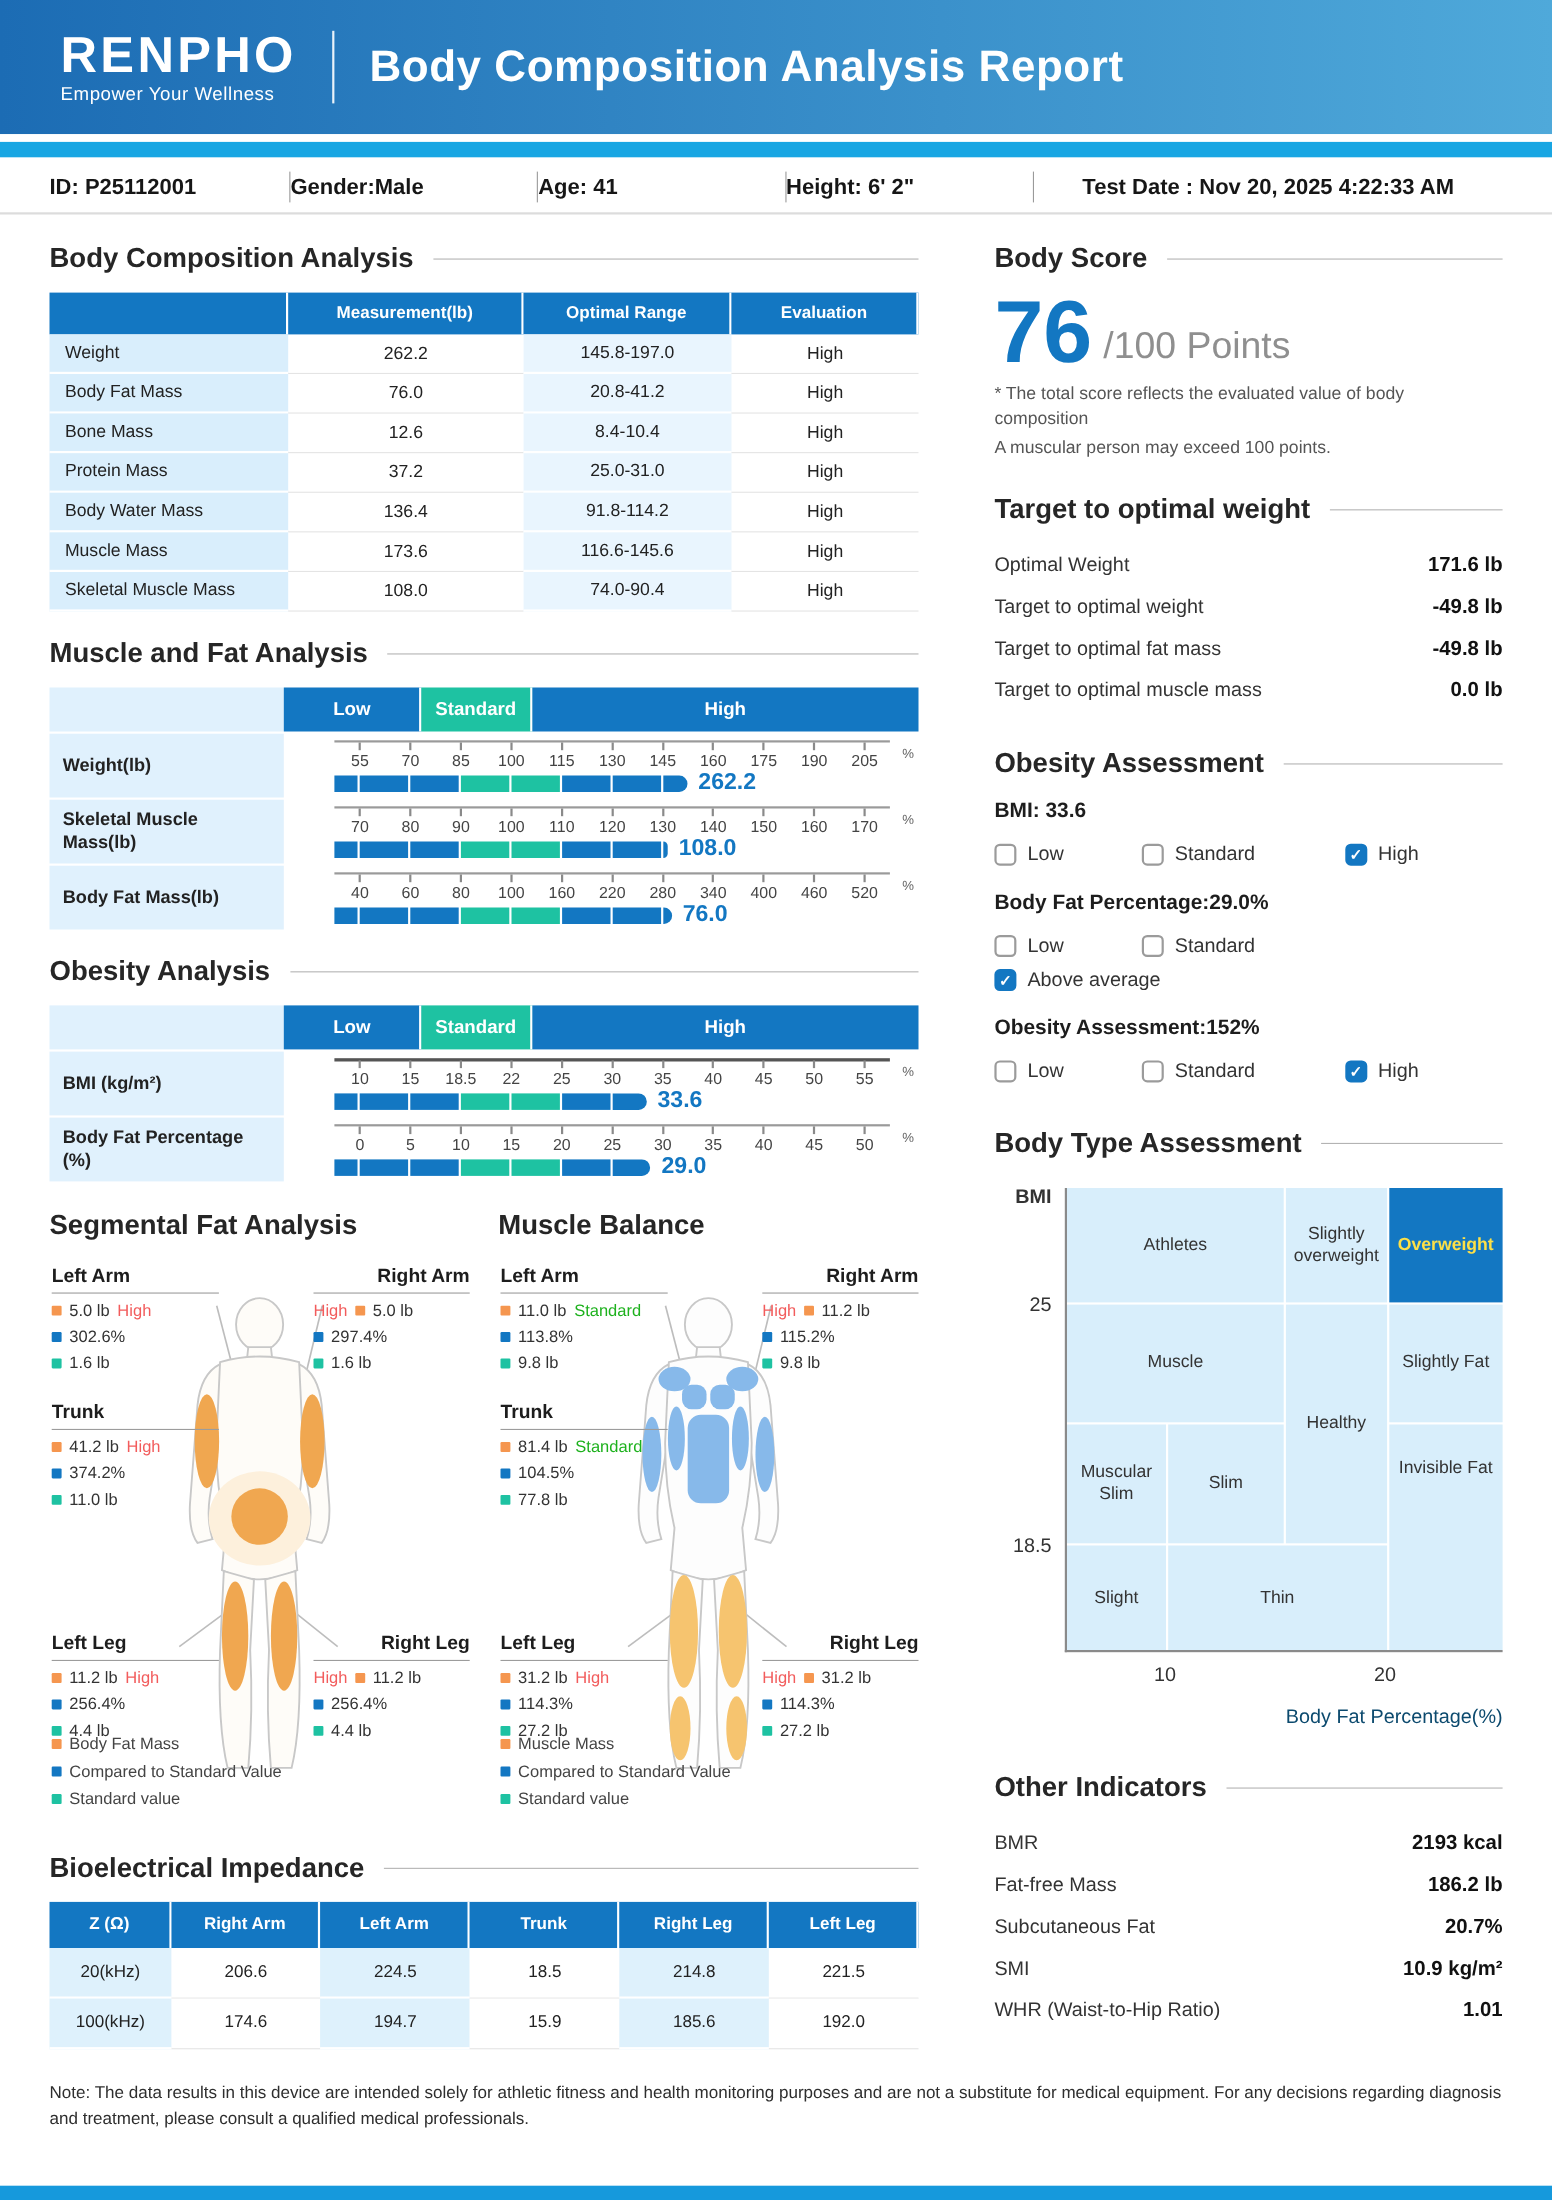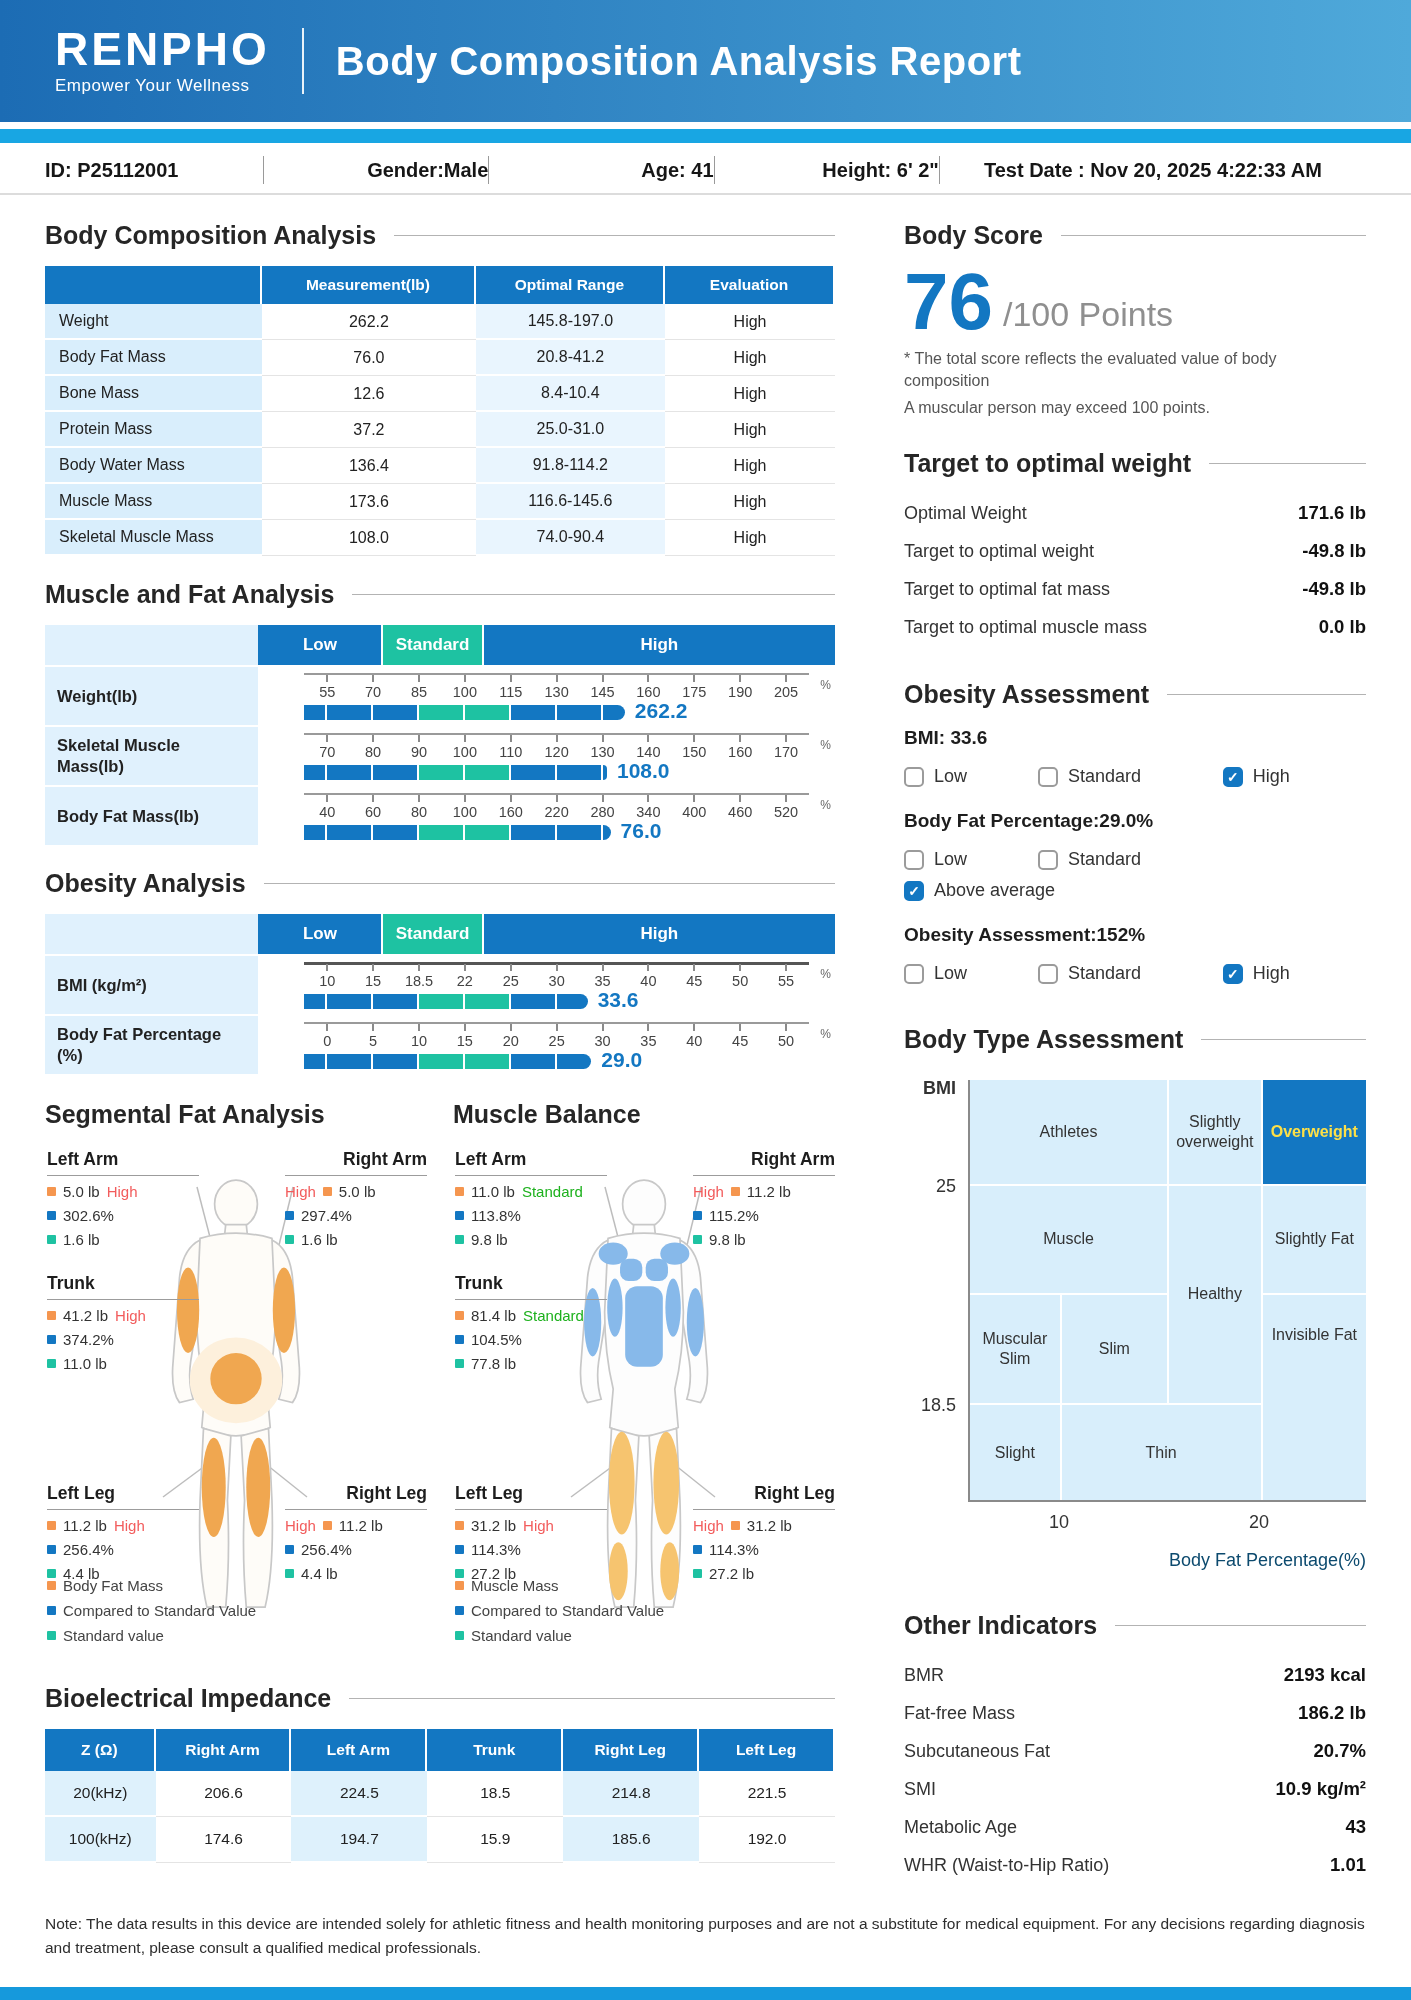--- a/index.html
+++ b/index.html
@@ -10,21 +10,21 @@
   .logo{font-size:46px;font-weight:bold;color:#fff;letter-spacing:3px;line-height:1;}
   .tagline{color:#fff;font-size:17px;margin-top:4px;letter-spacing:.5px;}
   .hdiv{width:2px;height:66px;background:rgba(255,255,255,.9);margin:0 32px;}
   .htitle{font-size:40px;color:#fff;font-weight:bold;margin:0;letter-spacing:.5px;}
   .stripe-w{height:7px;background:#fff;}
   .stripe-c{height:14px;background:#18a6e3;}
   
   .pbar{display:flex;align-items:center;padding:0 45px;height:46px;border-bottom:2px solid #dcdcdc;margin-top:4px;}
   .pitem{font-weight:bold;font-size:20px;color:#161616;white-space:nowrap;}
   .p-id{width:218px;}
-  .p-c{flex:1;text-align:right;}
+  .p-c{flex:1;text-align:left;}
   .p-date{flex:1.9;text-align:center;}
   .psep{width:1px;height:28px;background:#9a9a9a;}
   
   .main{display:flex;justify-content:space-between;padding:0 45px;margin-top:2px;}
   .col-left{width:790px;}
   .col-right{width:462px;}
   .stitle{display:flex;align-items:center;font-size:25px;font-weight:bold;color:#262626;margin:24px 0 16px;}
   .stitle .rule{flex:1;height:1px;background:#b3b3b3;margin-left:18px;}
   
   .bc{display:grid;grid-template-columns:27.5% 27% 24% 21.5%;}
@@ -860,24 +860,20 @@
             </div>
             <div class="kv">
               <span class="k">Subcutaneous Fat</span>
               <span class="v">20.7%</span>
             </div>
             <div class="kv">
               <span class="k">SMI</span>
               <span class="v">10.9 kg/m²</span>
             </div>
             <div class="kv">
-              <span class="k">Metabolic Age</span>
-              <span class="v">43</span>
-            </div>
-            <div class="kv">
               <span class="k">WHR (Waist-to-Hip Ratio)</span>
               <span class="v">1.01</span>
             </div>
           </div>
       </div>
 
     </div>
   </div>
 
   <div class="note">Note: The data results in this device are intended solely for athletic fitness and health monitoring purposes and are not a substitute for medical equipment. For any decisions regarding diagnosis and treatment, please consult a qualified medical professionals.</div>

